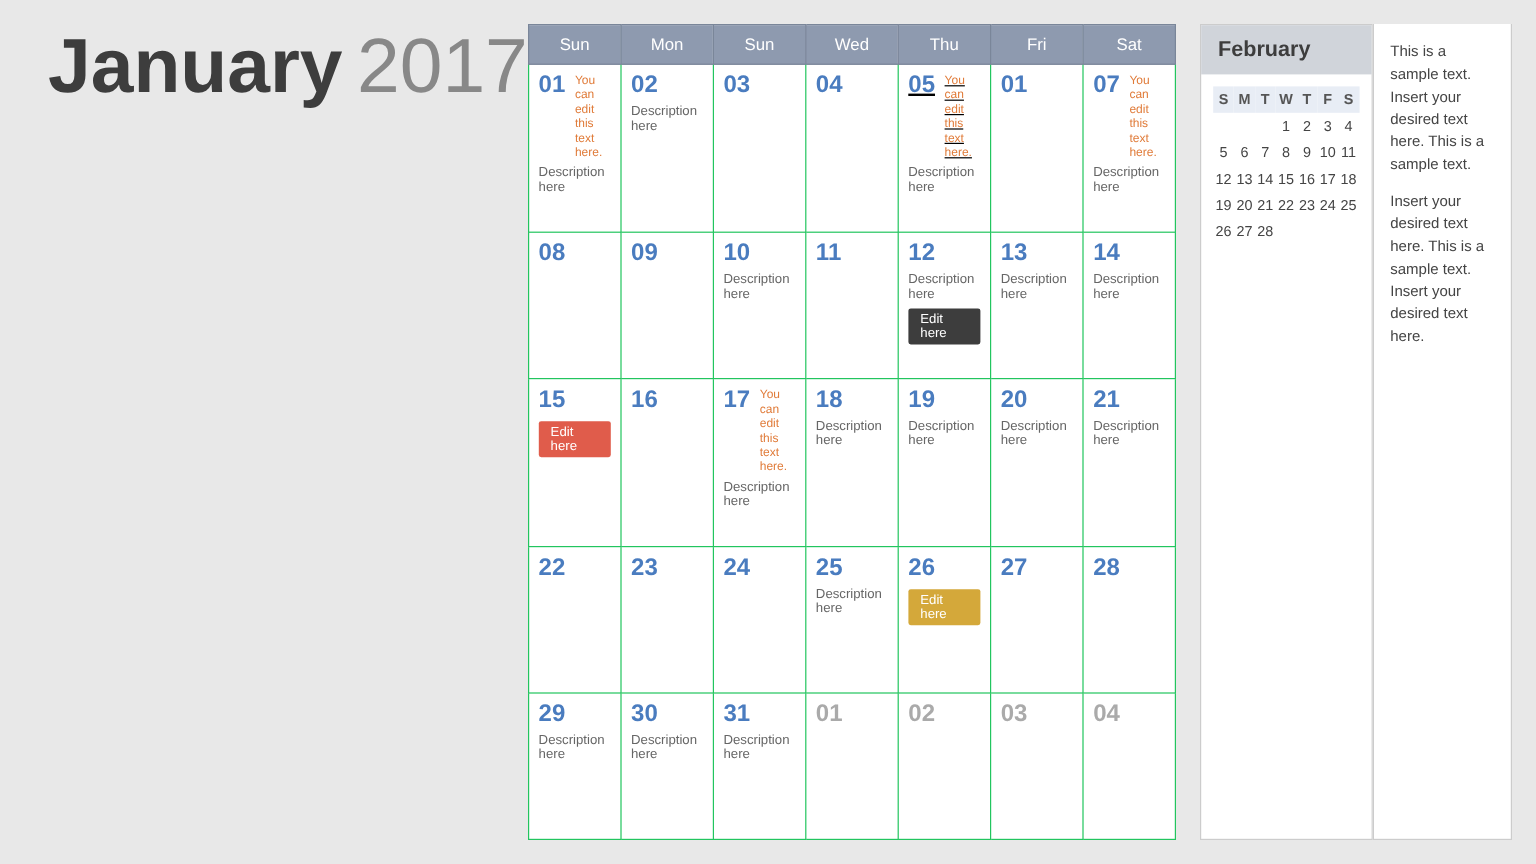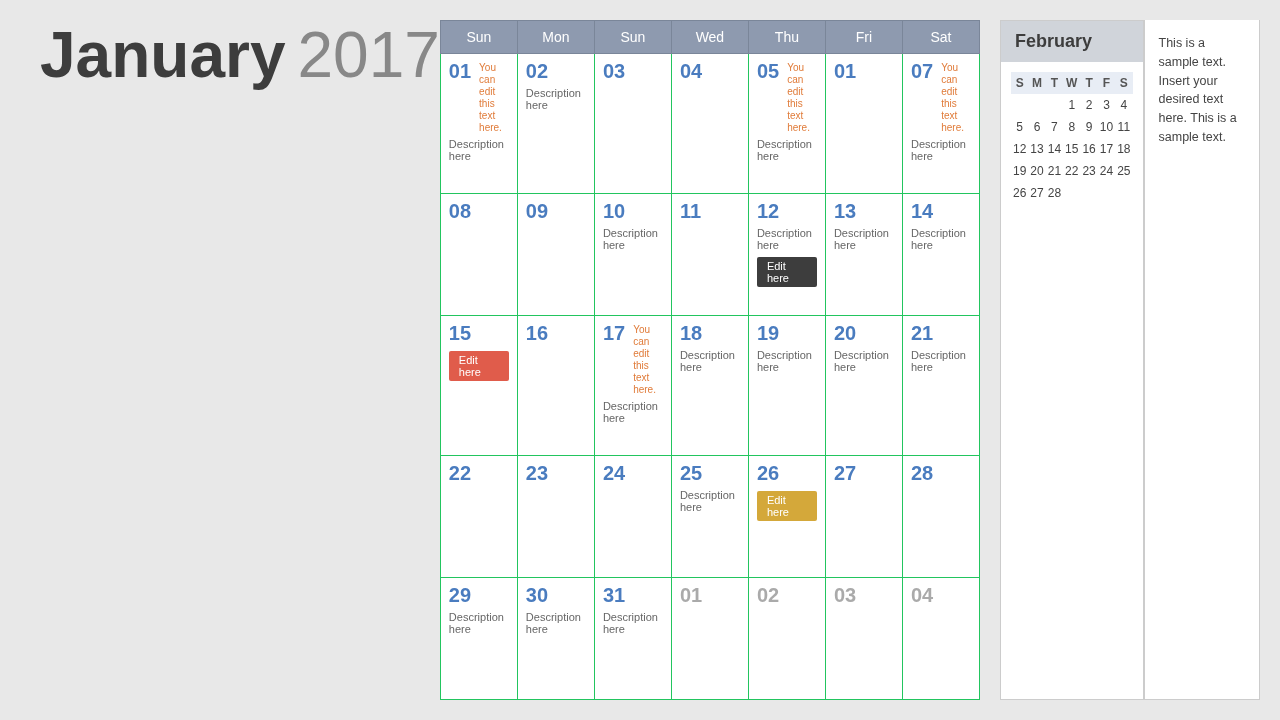--- a/index.html
+++ b/index.html
@@ -203,21 +203,21 @@
             <div style="display: flex; align-items: flex-start; gap: 4px;">
               <span class="day-number">03</span>
             </div>
           </td>
           <td>
             <div style="display: flex; align-items: flex-start; gap: 4px;">
               <span class="day-number">04</span>
             </div>
           </td>
           <td>
-            <div style="display: flex; align-items: flex-start; gap: 4px;">
+            <div style="display: flex; align-items: flex-start; gap: 4px; text-decoration: underline;">
               <span class="day-number">05</span>
               <span class="edit-note">You can edit
 this text here.</span>
             </div>
             <div class="desc">Description here</div>
           </td>
           <td>
             <div style="display: flex; align-items: flex-start; gap: 4px;">
               <span class="day-number">01</span>
             </div>
@@ -452,14 +452,15 @@
               <td class="empty"></td>
               <td class="empty"></td>
               <td class="empty"></td>
             </tr>
           </tbody>
       </table>
     </div>
   </div>
   <div class="sidebar-text">
     <p>This is a sample text. Insert your desired text here. This is a sample text.</p>
+    <p>Insert your desired text here. This is a sample text. Insert your desired text here.</p>
   </div>
 </div>
 
 </body></html>

